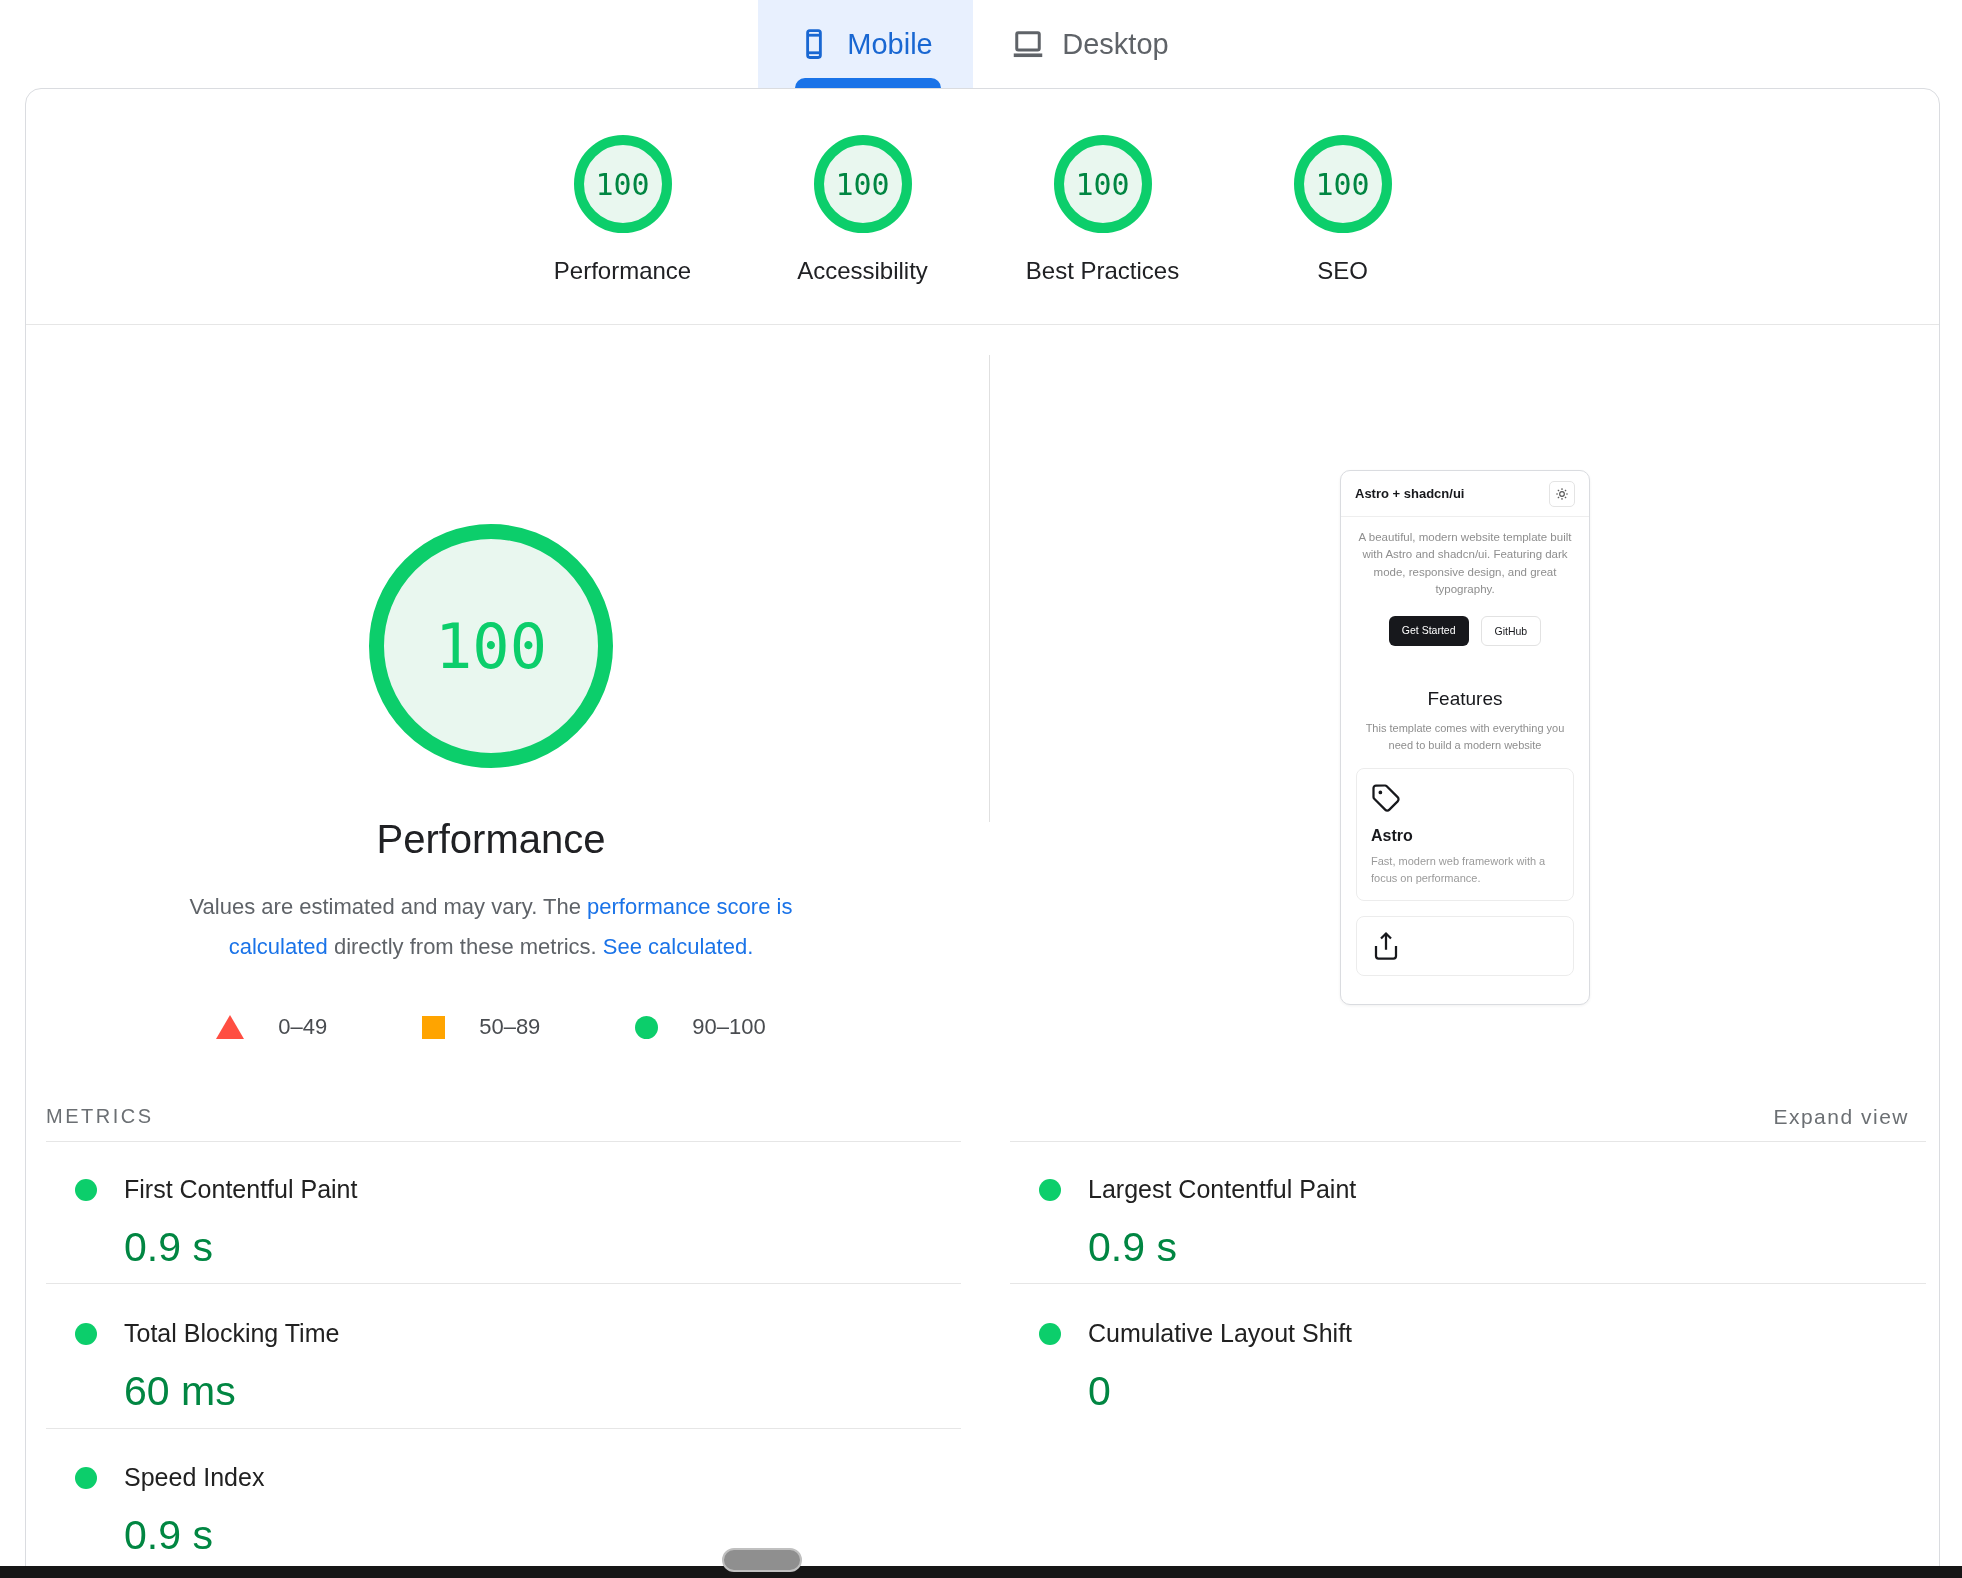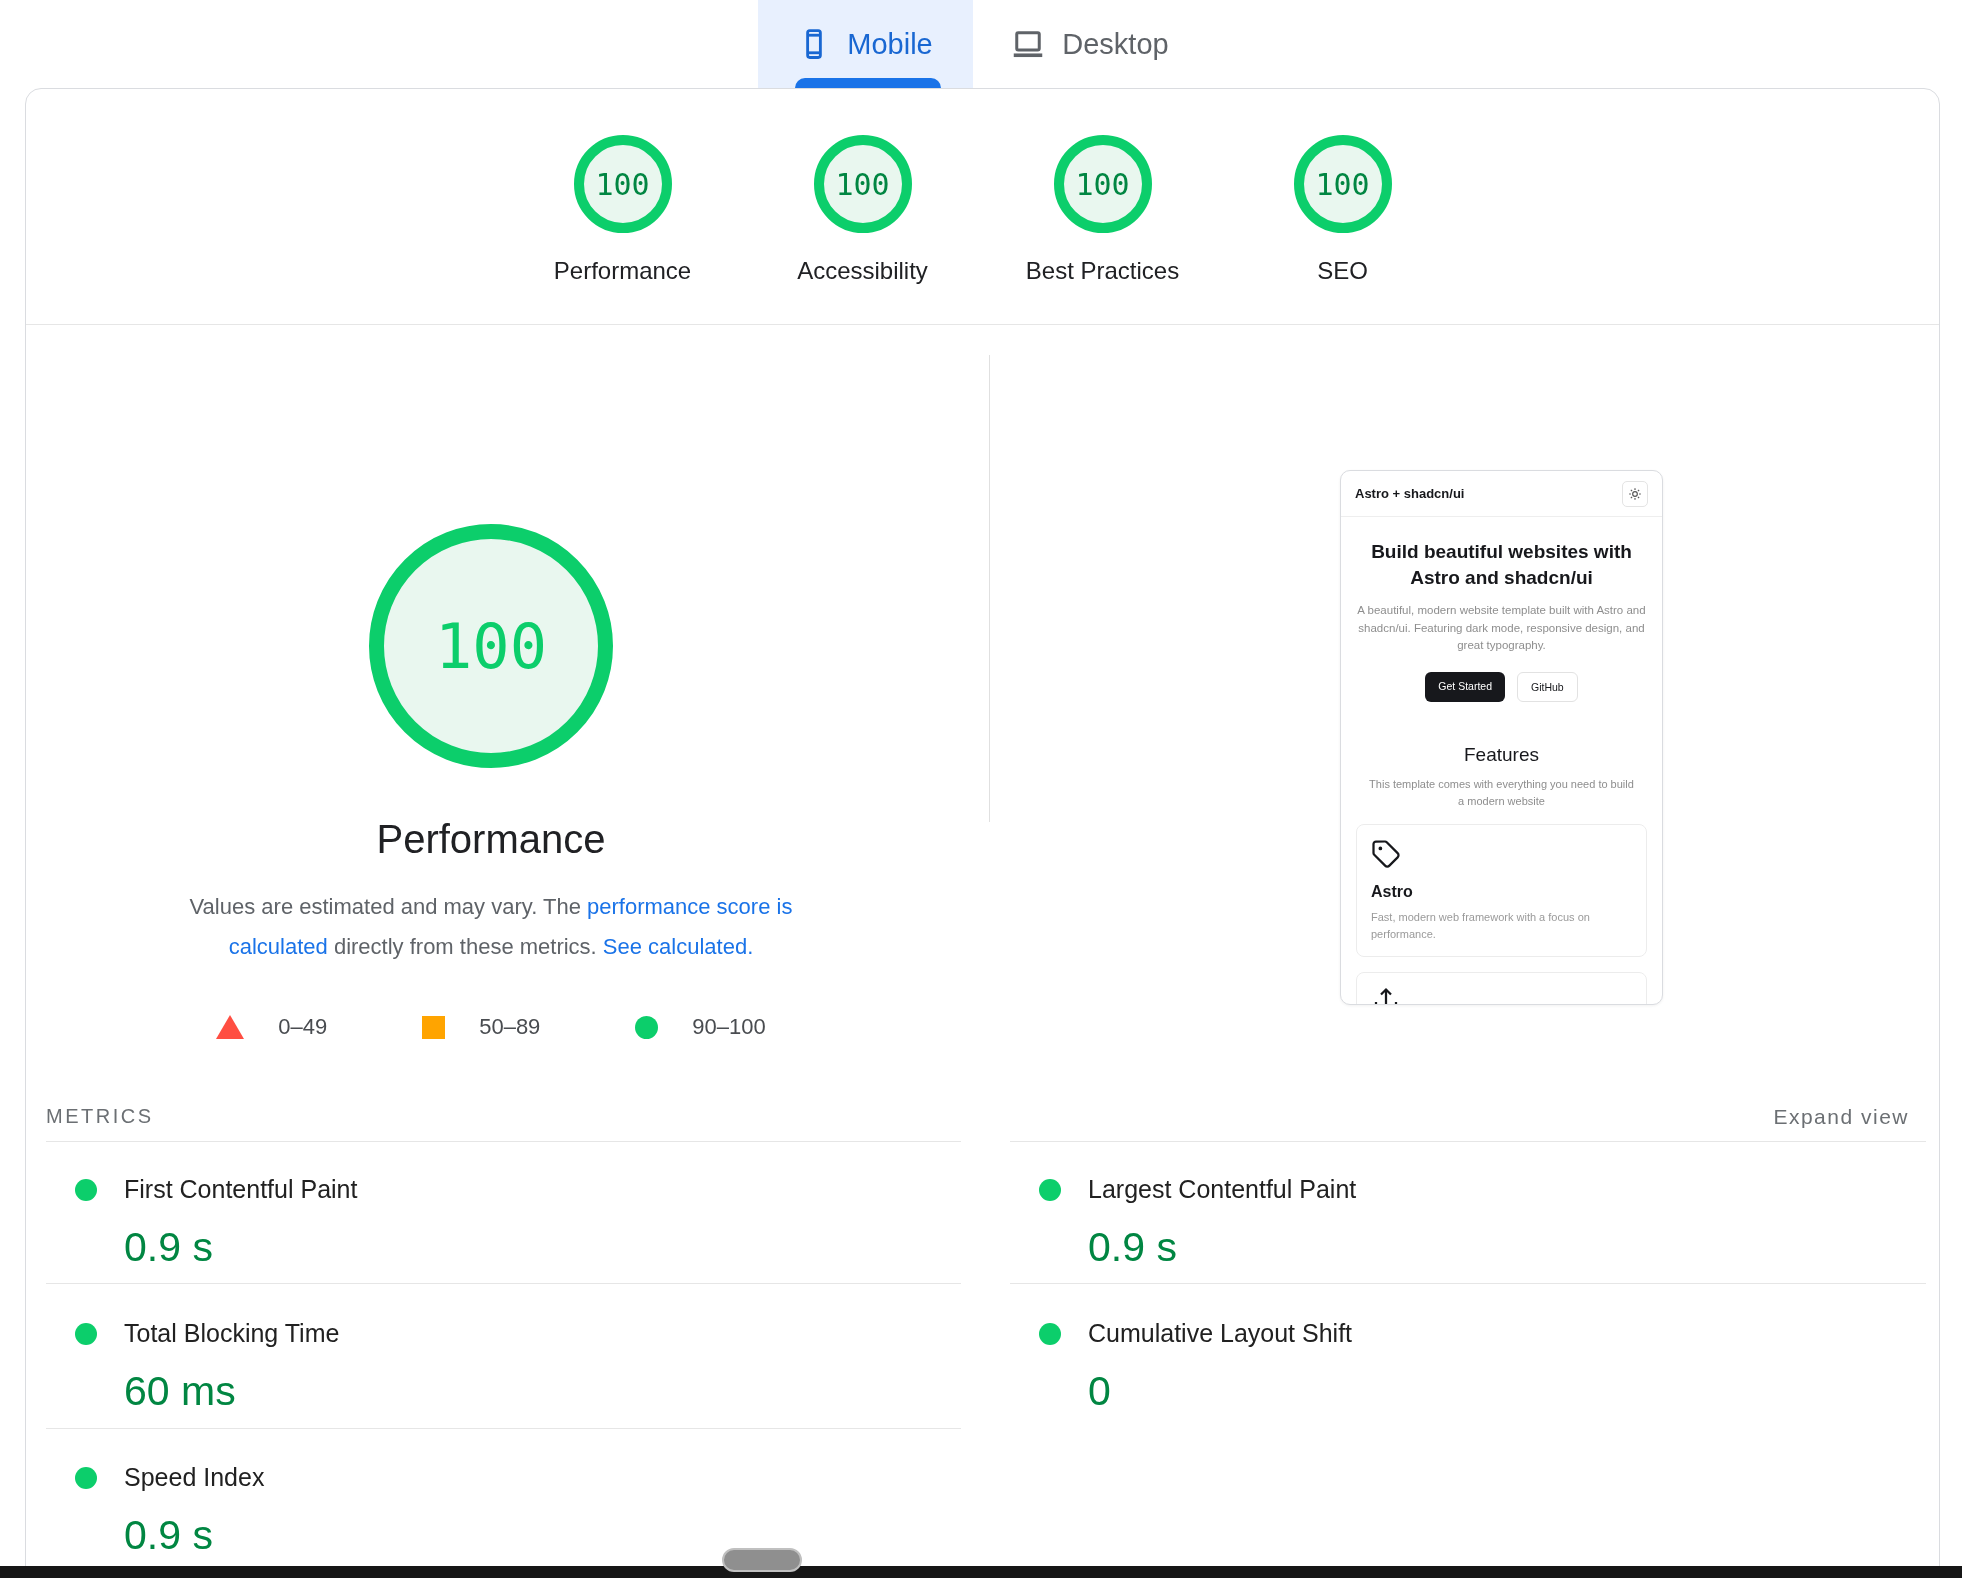--- a/index.html
+++ b/index.html
@@ -67,21 +67,21 @@
 
   .metric { position:absolute; width:915px; }
   .metric .label-row { display:flex; align-items:center; gap:27px; margin-left:29px; padding-top:24px; }
   .metric .dot { width:22px; height:22px; border-radius:50%; background:#0cce6b; flex:0 0 auto; }
   .metric .m-label { font-size:25px; color:#212121; }
   .metric .m-value { margin:20px 0 0 78px; font-size:41px; color:#018642; }
   .m-l1 { left:20px;  top:1062px; }  .m-l2 { left:20px;  top:1206px; }  .m-l3 { left:20px; top:1350px; }
   .m-r1 { left:984px; top:1062px; }  .m-r2 { left:984px; top:1206px; }
 
   
-  .thumb { position:absolute; left:1314px; top:381px; width:323px; height:535px;
+  .thumb { position:absolute; left:1314px; top:381px; width:250px; height:535px;
            border:1px solid #dadce0; border-radius:10px; background:#fff; overflow:hidden;
            cursor:pointer; box-shadow:0 1px 3px rgba(0,0,0,.06); }
   .t-header { height:46px; display:flex; align-items:center; justify-content:space-between;
               padding:0 14px; border-bottom:1px solid #eee; }
   .t-site { font-size:13px; font-weight:bold; color:#17181c; }
   .t-theme { width:26px; height:26px; border:1px solid #e4e4e4; border-radius:5px;
              display:flex; align-items:center; justify-content:center; }
   .t-hero-title { margin-top:22px; padding:0 20px; text-align:center;
                   font-size:19px; font-weight:bold; line-height:1.35; color:#17181c; }
   .t-hero-text { margin-top:12px; padding:0 16px; text-align:center;
@@ -228,21 +228,20 @@
             <line x1="12" y1="19" x2="12" y2="22"></line>
           <line x1="2" y1="12" x2="5" y2="12"></line>
             <line x1="19" y1="12" x2="22" y2="12"></line>
           <line x1="4.9" y1="4.9" x2="7" y2="7"></line>
             <line x1="17" y1="17" x2="19.1" y2="19.1"></line>
           <line x1="4.9" y1="19.1" x2="7" y2="17"></line>
             <line x1="17" y1="7" x2="19.1" y2="4.9"></line>
         </svg>
       </span>
     </div>
-    <div class="t-hero-title">Build beautiful websites with Astro and shadcn/ui</div>
     <div class="t-hero-text">A beautiful, modern website template built with Astro and shadcn/ui. Featuring dark mode, responsive design, and great typography.</div>
     <div class="t-buttons">
       <span class="t-btn-primary">Get Started</span>
       <span class="t-btn-secondary">GitHub</span>
     </div>
     <div class="t-features-title">Features</div>
     <div class="t-features-text">This template comes with everything you need to build a modern website</div>
     <div class="t-card">
       <span>
         <svg width="30" height="30" viewBox="0 0 24 24" fill="none" stroke="#17181c" stroke-width="1.8">

